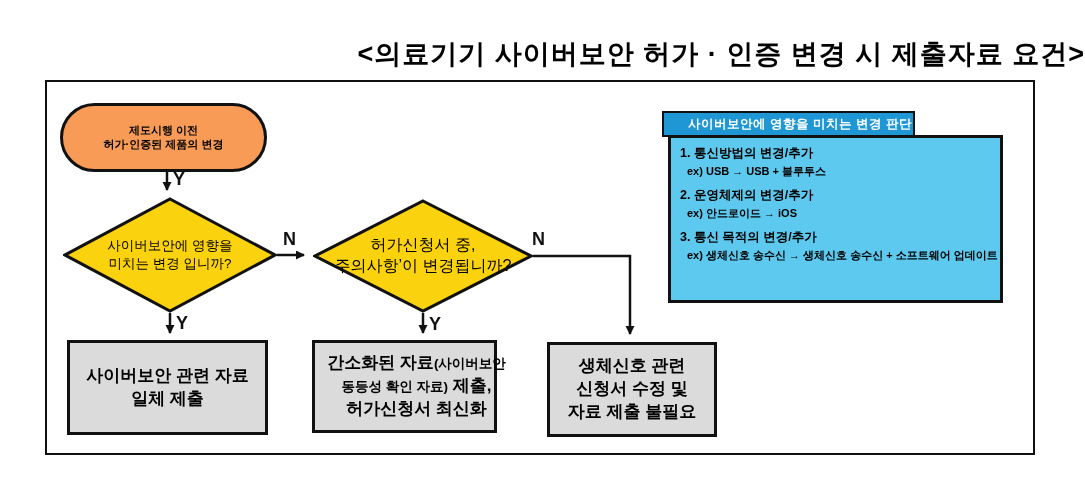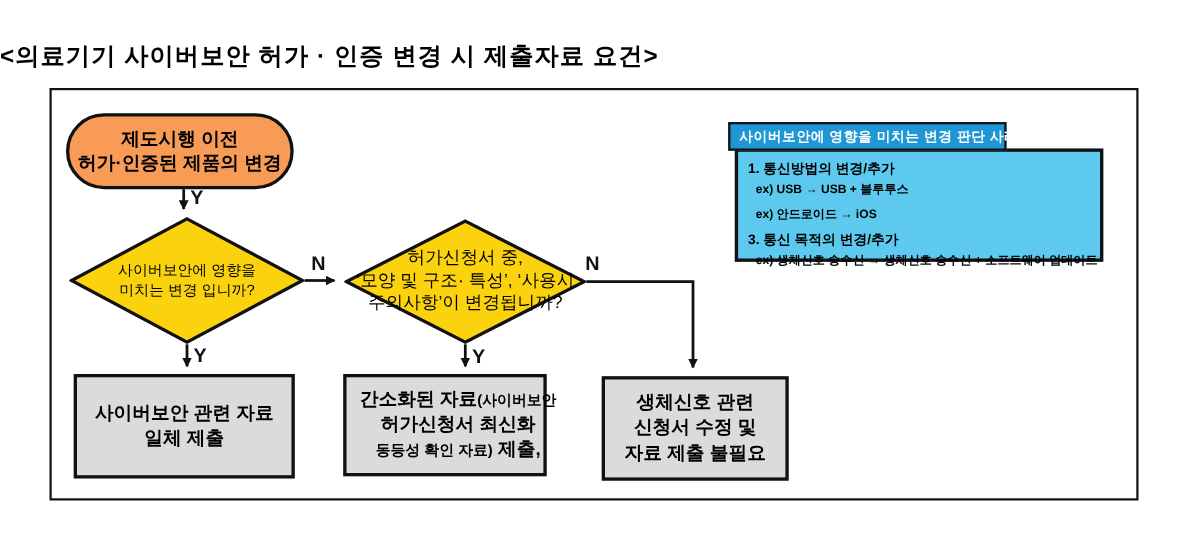--- a/index.html
+++ b/index.html
@@ -1,34 +1,34 @@
 <!DOCTYPE html>
 <html><head>
 <meta charset="utf-8">
 <style>
   html,body { margin:0; padding:0; background:#fff; }
   .page {
     position:relative; width:1085px; height:493px; background:#fff;
     font-family:"Liberation Sans","DejaVu Sans",sans-serif; color:#000; overflow:hidden;
   }
   .title {
-    position:absolute; left:0; right:0; top:36px; text-align:left;
-    font-size:22px; font-weight:bold; letter-spacing:1px; color:#000;
+    position:absolute; left:0; right:0; top:36px; text-align:right;
+    font-size:27px; font-weight:bold; letter-spacing:1px; color:#000;
   }
   .frame {
     position:absolute; left:45px; top:80px; width:990px; height:375px;
     border:2px solid #111; box-sizing:border-box; background:#fff;
   }
   .connectors { position:absolute; left:0; top:0; width:1085px; height:493px; z-index:0; }
 
   .stadium {
     position:absolute; left:60px; top:103px; width:207px; height:69px;
     background:#F79B57; border:3px solid #111; border-radius:36px; box-sizing:border-box;
     display:flex; flex-direction:column; align-items:center; justify-content:center;
-    font-weight:bold; font-size:17px; line-height:1.25; text-align:center; z-index:1;
+    font-weight:bold; font-size:11px; line-height:1.25; text-align:center; z-index:1;
   }
   .diamond { position:absolute; z-index:1; }
   .diamond svg { position:absolute; left:0; top:0; width:100%; height:100%; display:block; }
   .diamond .dtext {
     position:absolute; inset:0; display:flex; flex-direction:column;
     align-items:center; justify-content:center; text-align:left;
     font-weight:normal; line-height:1.3; white-space:nowrap;
   }
   .d1 { left:63px; top:197px; width:214px; height:116px; font-size:13.5px; }
   .d2 { left:313px; top:199px; width:220px; height:114px; font-size:16px; }
@@ -46,29 +46,29 @@
   .r3 { left:547px; top:342px; width:170px; height:95px; }
 
   .flabel { position:absolute; font-weight:bold; font-size:18px; color:#111; z-index:2; }
   .lbl-y-start { left:173px; top:169px; }
   .lbl-n-1     { left:283px; top:229px; }
   .lbl-y-1     { left:176px; top:313px; }
   .lbl-y-2     { left:429px; top:314px; }
   .lbl-n-2     { left:532px; top:229px; }
 
   .sb-body {
-    position:absolute; left:668px; top:135px; width:335px; height:103px;
+    position:absolute; left:668px; top:135px; width:335px; height:168px;
     background:#5EC9EF; border:3px solid #111; box-sizing:border-box;
     padding:7px 9px 4px 9px; z-index:1;
   }
   .sb-header {
     position:absolute; left:662px; top:111px; width:253px; height:26px;
     background:#1E97D4; border:2px solid #111; box-sizing:border-box;
     color:#fff; font-weight:bold; font-size:12.5px; letter-spacing:0.5px;
-    display:flex; align-items:center; padding:0 8px; white-space:nowrap; z-index:2;
+    display:flex; align-items:center; padding:0 24px; white-space:nowrap; z-index:2;
   }
   .sb-item { margin-bottom:8px; }
   .sb-item-title { font-weight:bold; font-size:12.5px; white-space:nowrap; }
   .sb-item-ex { font-weight:700; font-size:11px; padding-left:7px; margin-top:2px; white-space:nowrap; }
 </style>
 </head>
 <body>
 
 <div class="page">
 
@@ -103,59 +103,59 @@
       <div>미치는 변경 입니까?</div>
     </div>
   </div>
 
   <div class="diamond d2">
     <svg viewBox="0 0 220 114" preserveAspectRatio="none">
       <polygon points="110,2 218,57 110,112 2,57" fill="#FBD20E" stroke="#111" stroke-width="3"></polygon>
     </svg>
     <div class="dtext">
       <div>허가신청서 중,</div>
-      <div>‘모양 및 구조· 특성’, ‘사용시</div>
       <div>주의사항’이 변경됩니까?</div>
     </div>
   </div>
 
   <div class="flabel lbl-y-start">Y</div>
   <div class="flabel lbl-n-1">N</div>
   <div class="flabel lbl-y-1">Y</div>
   <div class="flabel lbl-y-2">Y</div>
   <div class="flabel lbl-n-2">N</div>
 
   <div class="result r1">
     <div class="line lg">사이버보안 관련 자료</div>
     <div class="line lg">일체 제출</div>
   </div>
 
   <div class="result r2">
     <div class="line">
       <span class="lg">간소화된 자료</span><span class="sm">(사이버보안</span>
     </div>
-    <div class="line lg">허가신청서 최신화</div>
     <div class="line">
       <span class="sm">동등성 확인 자료)</span><span class="lg"> 제출,</span>
     </div>
+    <div class="line lg">허가신청서 최신화</div>
   </div>
 
   <div class="result r3">
     <div class="line lg">생체신호 관련</div>
     <div class="line lg">신청서 수정 및</div>
     <div class="line lg">자료 제출 불필요</div>
   </div>
 
   <div class="sb-header">사이버보안에 영향을 미치는 변경 판단 사례</div>
   <div class="sb-body">
     <div class="sb-item">
       <div class="sb-item-title">1. 통신방법의 변경/추가</div>
       <div class="sb-item-ex">ex) USB → USB + 블루투스</div>
     </div>
     <div class="sb-item">
+      <div class="sb-item-title">2. 운영체제의 변경/추가</div>
       <div class="sb-item-ex">ex) 안드로이드 → iOS</div>
     </div>
     <div class="sb-item">
       <div class="sb-item-title">3. 통신 목적의 변경/추가</div>
       <div class="sb-item-ex">ex) 생체신호 송수신 → 생체신호 송수신 + 소프트웨어 업데이트</div>
     </div>
   </div>
 
 </div>
 

